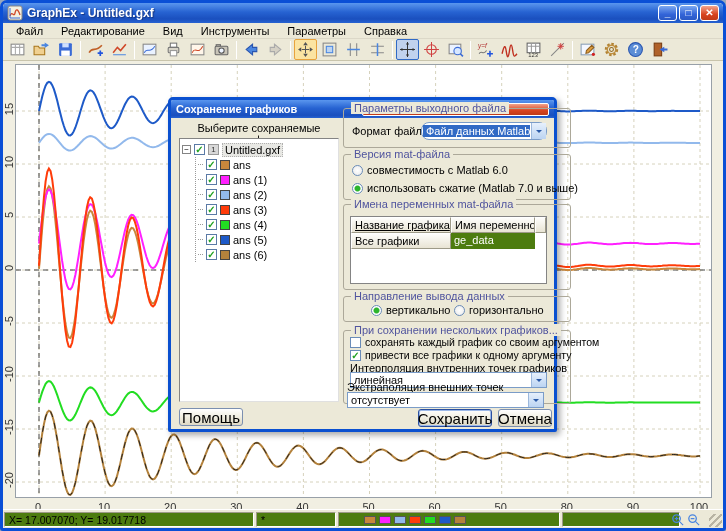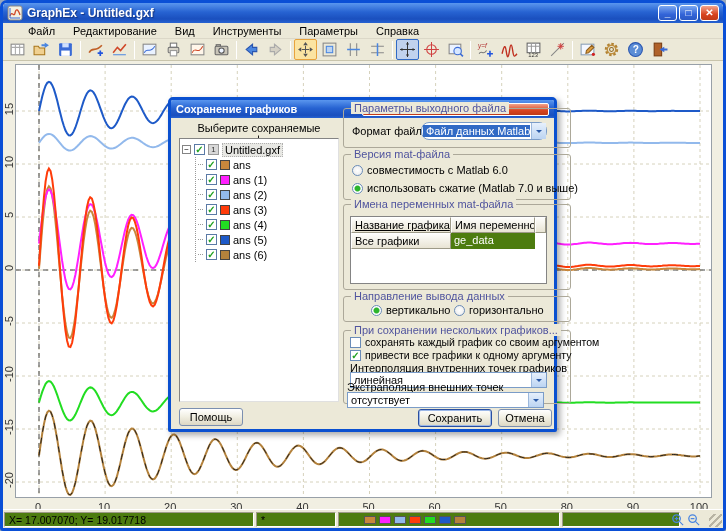--- a/index.html
+++ b/index.html
@@ -11,21 +11,21 @@
             display:flex;align-items:center;padding:0 4px;border-radius:4px 4px 0 0;}
   .title-text{color:#fff;font-weight:bold;font-size:12px;text-shadow:1px 1px 1px #14337E;margin-left:4px;flex:1;
               white-space:nowrap;overflow:hidden;}
   .app-icon{width:16px;height:16px;display:inline-block;}
   .winbtns{display:flex;gap:2px;}
   .wbtn{width:19px;height:16px;border-radius:3px;border:1px solid #fff;display:flex;align-items:center;justify-content:center;
         color:#fff;font-size:10px;font-weight:bold;line-height:1;}
   .wbtn.min,.wbtn.max{background:linear-gradient(180deg,#7BA8F0,#3364D8 60%,#2A58C4);}
   .wbtn.close{background:linear-gradient(180deg,#F2A48C,#D8431F 60%,#C03A18);}
   
-  .menubar{height:16px;display:flex;align-items:center;background:#ECE9D8;border-bottom:1px solid #DCD8C8;padding-left:16px;}
+  .menubar{height:16px;display:flex;align-items:center;background:#ECE9D8;border-bottom:1px solid #DCD8C8;padding-left:4px;}
   .menu-item{padding:1px 9px;cursor:default;}
   
   .toolbar{height:22px;display:flex;align-items:center;background:#ECE9D8;border-bottom:1px solid #C8C4AC;padding-left:3px;gap:1px;}
   .tbtn{width:23px;height:21px;display:flex;align-items:center;justify-content:center;border:1px solid transparent;border-radius:2px;}
   .tbtn.pressed{background:#C1D2EE;border-color:#316AC5;}
   .tbtn.hot{background:#FBE4A2;border-color:#E8A33D;}
   .tbtn svg{width:17px;height:17px;}
   .sep{width:1px;height:18px;background:#C8C4AC;border-right:1px solid #fff;margin:0 2px;}
   
   .client{position:relative;height:448px;background:#F1EFE2;overflow:hidden;}
@@ -56,21 +56,21 @@
   .tree-kids .tree-row::before{content:"";width:5px;border-top:1px dotted #9a9a9a;}
   .expander{width:9px;height:9px;border:1px solid #848484;background:#fff;font-size:8px;line-height:7px;text-align:center;}
   .cb{width:11px;height:11px;border:1px solid #5A7AA6;background:#fff;font-size:10px;line-height:10px;text-align:center;
       color:#21A121;font-weight:bold;flex:none;}
   .swatch{width:10px;height:10px;border:1px solid #444;flex:none;}
   .mini1{width:11px;height:11px;border:1px solid #999;background:#D8D8D8;font-size:8px;line-height:10px;text-align:center;color:#333;}
   .root-label{background:#E8E8E4;padding:0 2px;border:1px dotted #B0B0B0;}
   .grp{position:absolute;left:172px;width:228px;border:1px solid #ACA899;border-radius:3px;}
   .grp-cap{position:absolute;top:-7px;left:7px;background:#ECE9D8;padding:0 3px;color:#50549E;}
   .xp-btn{position:absolute;height:18px;background:linear-gradient(180deg,#FFFFFF,#F2F0E4 45%,#DDD8C4);
-          border:1px solid #7B8FB0;border-radius:3px;font-size:11px;display:flex;align-items:center;justify-content:center;}
+          border:1px solid #7B8FB0;border-radius:3px;font-size:15px;display:flex;align-items:center;justify-content:center;}
   .xp-btn.default{border:1px solid #2A4FA0;box-shadow:0 0 0 1px #9CB8E8 inset;font-weight:normal;}
   .radio{width:11px;height:11px;border-radius:50%;border:1px solid #6A8CB8;background:radial-gradient(#fff,#E8E8E8);flex:none;}
   .radio.on{background:radial-gradient(circle at 50% 50%,#2DB52D 0 2.5px,#fff 3.5px);}
   .check{width:11px;height:11px;border:1px solid #6A8CB8;background:#fff;font-size:10px;line-height:10px;text-align:center;
          color:#21A121;font-weight:bold;flex:none;}
   .row{position:absolute;display:flex;align-items:center;gap:4px;white-space:nowrap;}
   .combo{position:absolute;height:18px;background:#fff;border:1px solid #7A9CC8;display:flex;align-items:center;}
   .combo .val{flex:1;padding:0 3px;overflow:hidden;white-space:nowrap;}
   .combo.focus .val{background:#316AC5;color:#fff;margin:1px;}
   .combo .arrow{width:15px;height:100%;background:linear-gradient(180deg,#E6F0FC,#BCD4F2);border-left:1px solid #9CB8DC;

